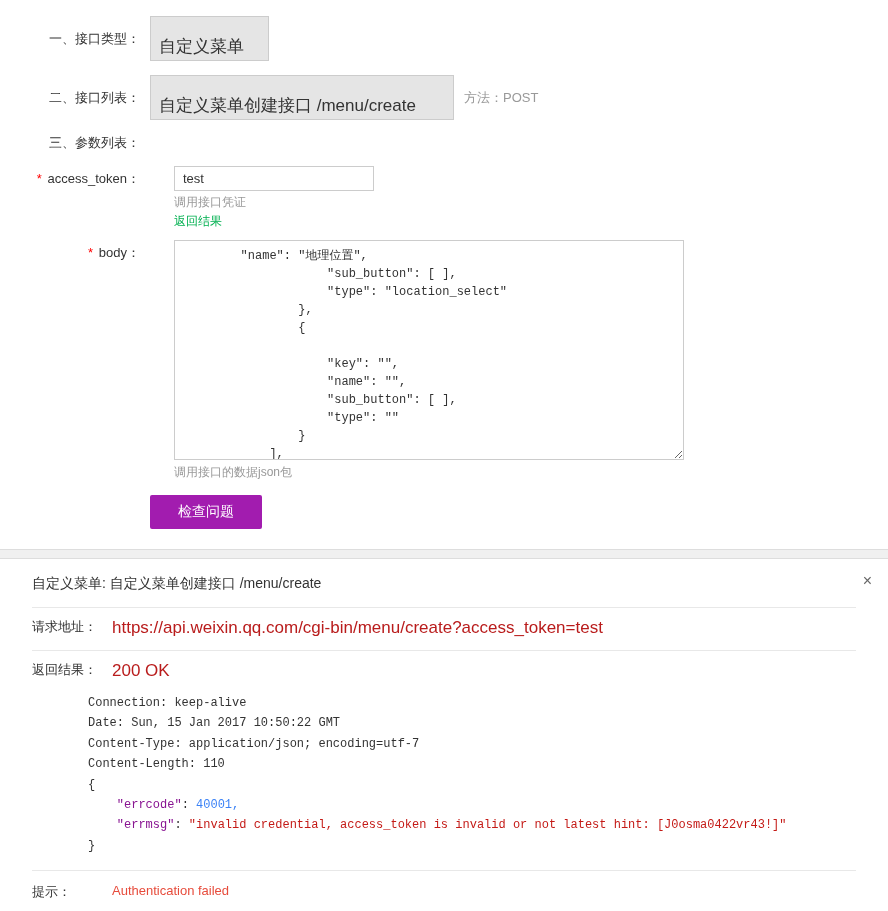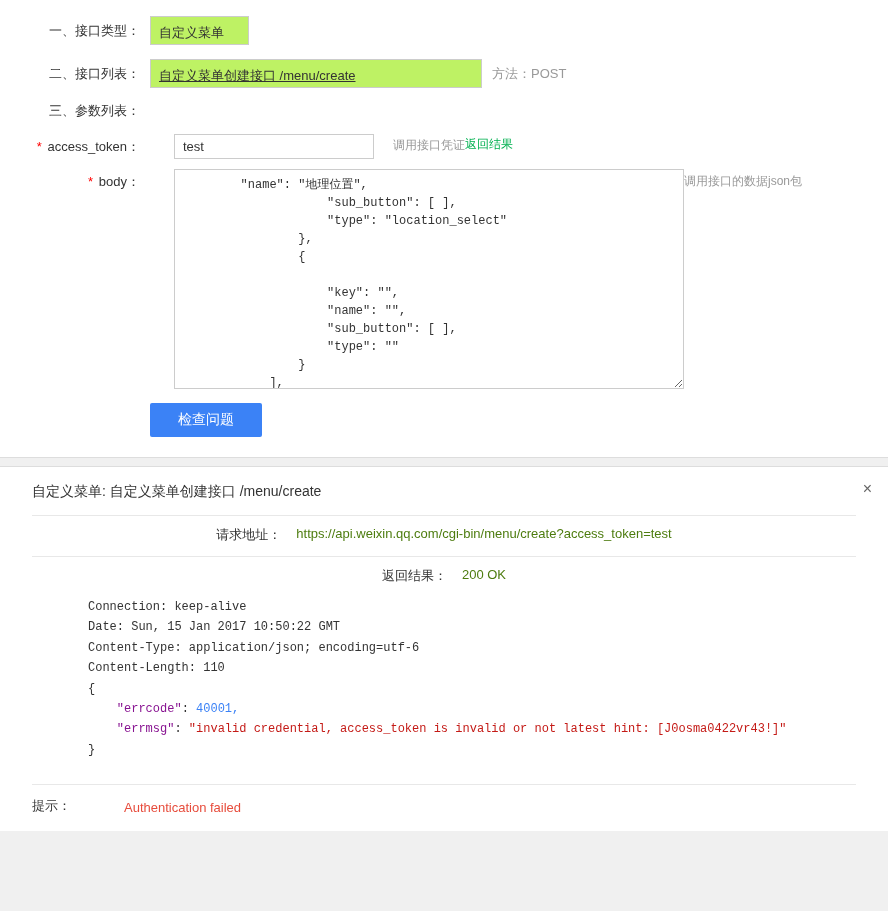--- a/index.html
+++ b/index.html
@@ -33,30 +33,29 @@
 
     .select-wrapper {
       position: relative;
       display: inline-block;
     }
 
     select {
       appearance: none;
       -webkit-appearance: none;
       border: 1px solid #ccc;
-      padding: 8px 24px 4px 8px;
-      font-size: 13px;
-      background: #bef264;
+      padding: 20px 24px 4px 8px;
+      font-size: 17px;
+      background: #e5e5e5;
       cursor: pointer;
       color: #333;
     }
 
     .api-select {
-      width: 332px;
-      text-decoration: underline;
+      width: 304px;
     }
 
     .method-label {
       margin-left: 10px;
       color: #999;
       font-size: 13px;
     }
 
     .params-row {
       display: flex;
@@ -77,35 +76,35 @@
       color: red;
       margin-right: 2px;
     }
 
     .field-name {
       color: #333;
     }
 
     .field-content {
       display: flex;
+      flex-direction: column;
     }
 
     input[type="text"] {
       border: 1px solid #ccc;
       padding: 4px 8px;
       font-size: 13px;
       width: 200px;
       color: #333;
     }
 
     .hint-text {
       font-size: 12px;
       color: #999;
       margin-top: 3px;
-      margin-left: 19px;
     }
 
     .validate-pass {
       font-size: 12px;
       color: #00b050;
       margin-top: 2px;
     }
 
     textarea {
       border: 1px solid #ccc;
@@ -119,21 +118,21 @@
       line-height: 1.5;
     }
 
     .textarea-hint {
       font-size: 12px;
       color: #999;
       margin-top: 4px;
     }
 
     .check-btn {
-      background: #3b82f6;
+      background: #a21caf;
       color: #fff;
       border: none;
       padding: 8px 28px;
       font-size: 14px;
       cursor: pointer;
       border-radius: 2px;
       margin-left: 130px;
       margin-top: 8px;
     }
 
@@ -163,33 +162,32 @@
       cursor: pointer;
       background: none;
       border: none;
       line-height: 1;
     }
 
     .result-row {
       display: flex;
       margin-bottom: 12px;
       align-items: flex-start;
-      justify-content: center;
     }
 
     .result-key {
       width: 80px;
       color: #333;
       flex-shrink: 0;
       font-size: 13px;
     }
 
     .result-value {
-      color: #4d7c0f;
-      font-size: 13px;
+      color: #b91c1c;
+      font-size: 17px;
       word-break: break-all;
     }
 
     .divider {
       border: none;
       border-top: 1px solid #e8e8e8;
       margin: 10px 0;
     }
 
     .response-block {
@@ -214,25 +212,24 @@
     .resp-num {
       color: #3b82f6;
     }
 
     .resp-str {
       color: #c41a16;
     }
 
     .hint-row {
       display: flex;
-      align-items: flex-end;
-      margin-top: 24px;
+      align-items: flex-start;
+      margin-top: 14px;
       border-top: 1px solid #e8e8e8;
       padding-top: 12px;
-      gap: 12px;
     }
 
     .hint-label {
       width: 80px;
       color: #333;
       font-size: 13px;
       flex-shrink: 0;
     }
 
     .hint-value {
@@ -327,21 +324,21 @@
   <hr class="divider">
 
   <div class="result-row">
     <span class="result-key">返回结果：</span>
     <span class="result-value">200 OK</span>
   </div>
 
   <div class="response-block">
     <div class="resp-header">Connection: keep-alive</div>
     <div class="resp-header">Date: Sun, 15 Jan 2017 10:50:22 GMT</div>
-    <div class="resp-header">Content-Type: application/json; encoding=utf-6</div>
+    <div class="resp-header">Content-Type: application/json; encoding=utf-7</div>
     <div class="resp-header">Content-Length: 110</div>
     <div class="resp-brace">{</div>
     <div>
       &nbsp;&nbsp;&nbsp;&nbsp;<span class="resp-key">"errcode"</span>:
       <span class="resp-num">40001,</span>
     </div>
     <div>
       &nbsp;&nbsp;&nbsp;&nbsp;<span class="resp-key">"errmsg"</span>:
       <span class="resp-str">"invalid credential, access_token is invalid or not latest hint: [J0osma0422vr43!]"</span>
     </div>

